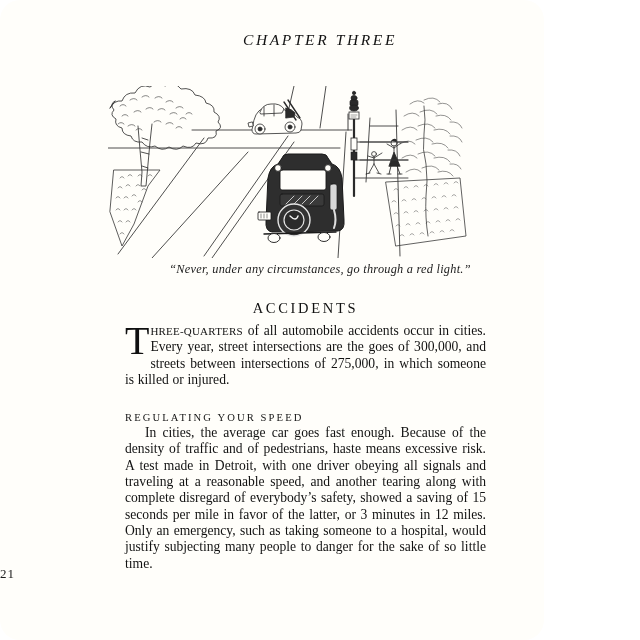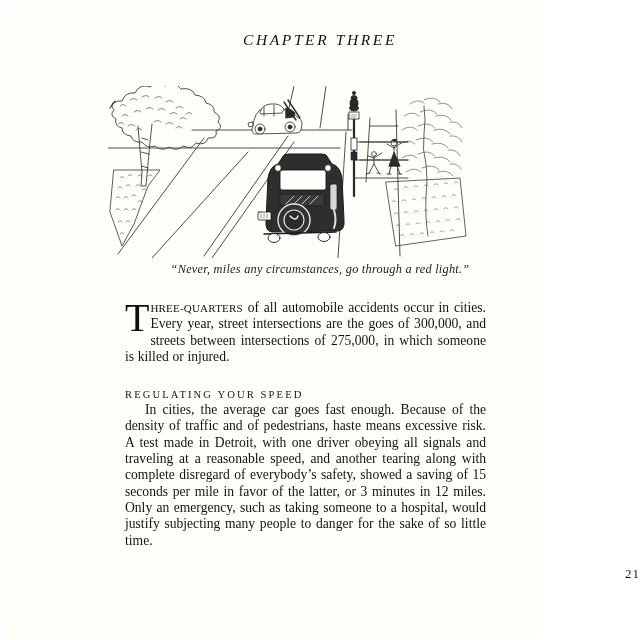--- a/index.html
+++ b/index.html
@@ -120,21 +120,21 @@
     font-size: 11px;
     letter-spacing: 0.2px;
   }
 
   
   .folio {
     position: absolute;
     top: 566px;
     left: 0;
     width: 640px;
-    text-align: right;
+    text-align: left;
     font-size: 13px;
     letter-spacing: 1px;
     color: #1a1a1a;
   }
 </style>
 </head>
 <body>
 
 <div class="page">
 
@@ -305,24 +305,25 @@
           <path d="M156 148 L228 146" stroke="#1a1a1a" stroke-width="1.4" fill="none"></path>
 
           <ellipse cx="166" cy="152" rx="6" ry="4.5" fill="#fffefa" stroke="#1a1a1a" stroke-width="0.9"></ellipse>
           <ellipse cx="216" cy="151" rx="6" ry="4.5" fill="#fffefa" stroke="#1a1a1a" stroke-width="0.9"></ellipse>
         </g>
 
       </g>
     </svg>
   </div>
 
-  <div class="caption">“Never, miles any circumstances, go through a red light.”</div>
+  <div class="caption">“Never, under any circumstances, go through a red light.”</div>
 
   <div class="column">
 
+    <div class="section-heading">ACCIDENTS</div>
 
     <p class="body-para dropcap-para"><span class="dropcap">T</span><span class="smallcaps-lead">HREE-QUARTERS</span><span> of all automobile accidents occur in cities. Every year, street intersections are the goes of 300,000, and streets between intersections of 275,000, in which someone is killed or injured.</span></p>
 
     <div class="subheading">REGULATING YOUR SPEED</div>
 
     <p class="body-para indent">In cities, the average car goes fast enough. Because of the density of traffic and of pedestrians, haste means excessive risk. A test made in Detroit, with one driver obeying all signals and traveling at a reasonable speed, and another tearing along with complete disregard of everybody’s safety, showed a saving of 15 seconds per mile in favor of the latter, or 3 minutes in 12 miles. Only an emergency, such as taking someone to a hospital, would justify subjecting many people to danger for the sake of so little time.</p>
 
   </div>
 
   <div class="folio">21</div>

